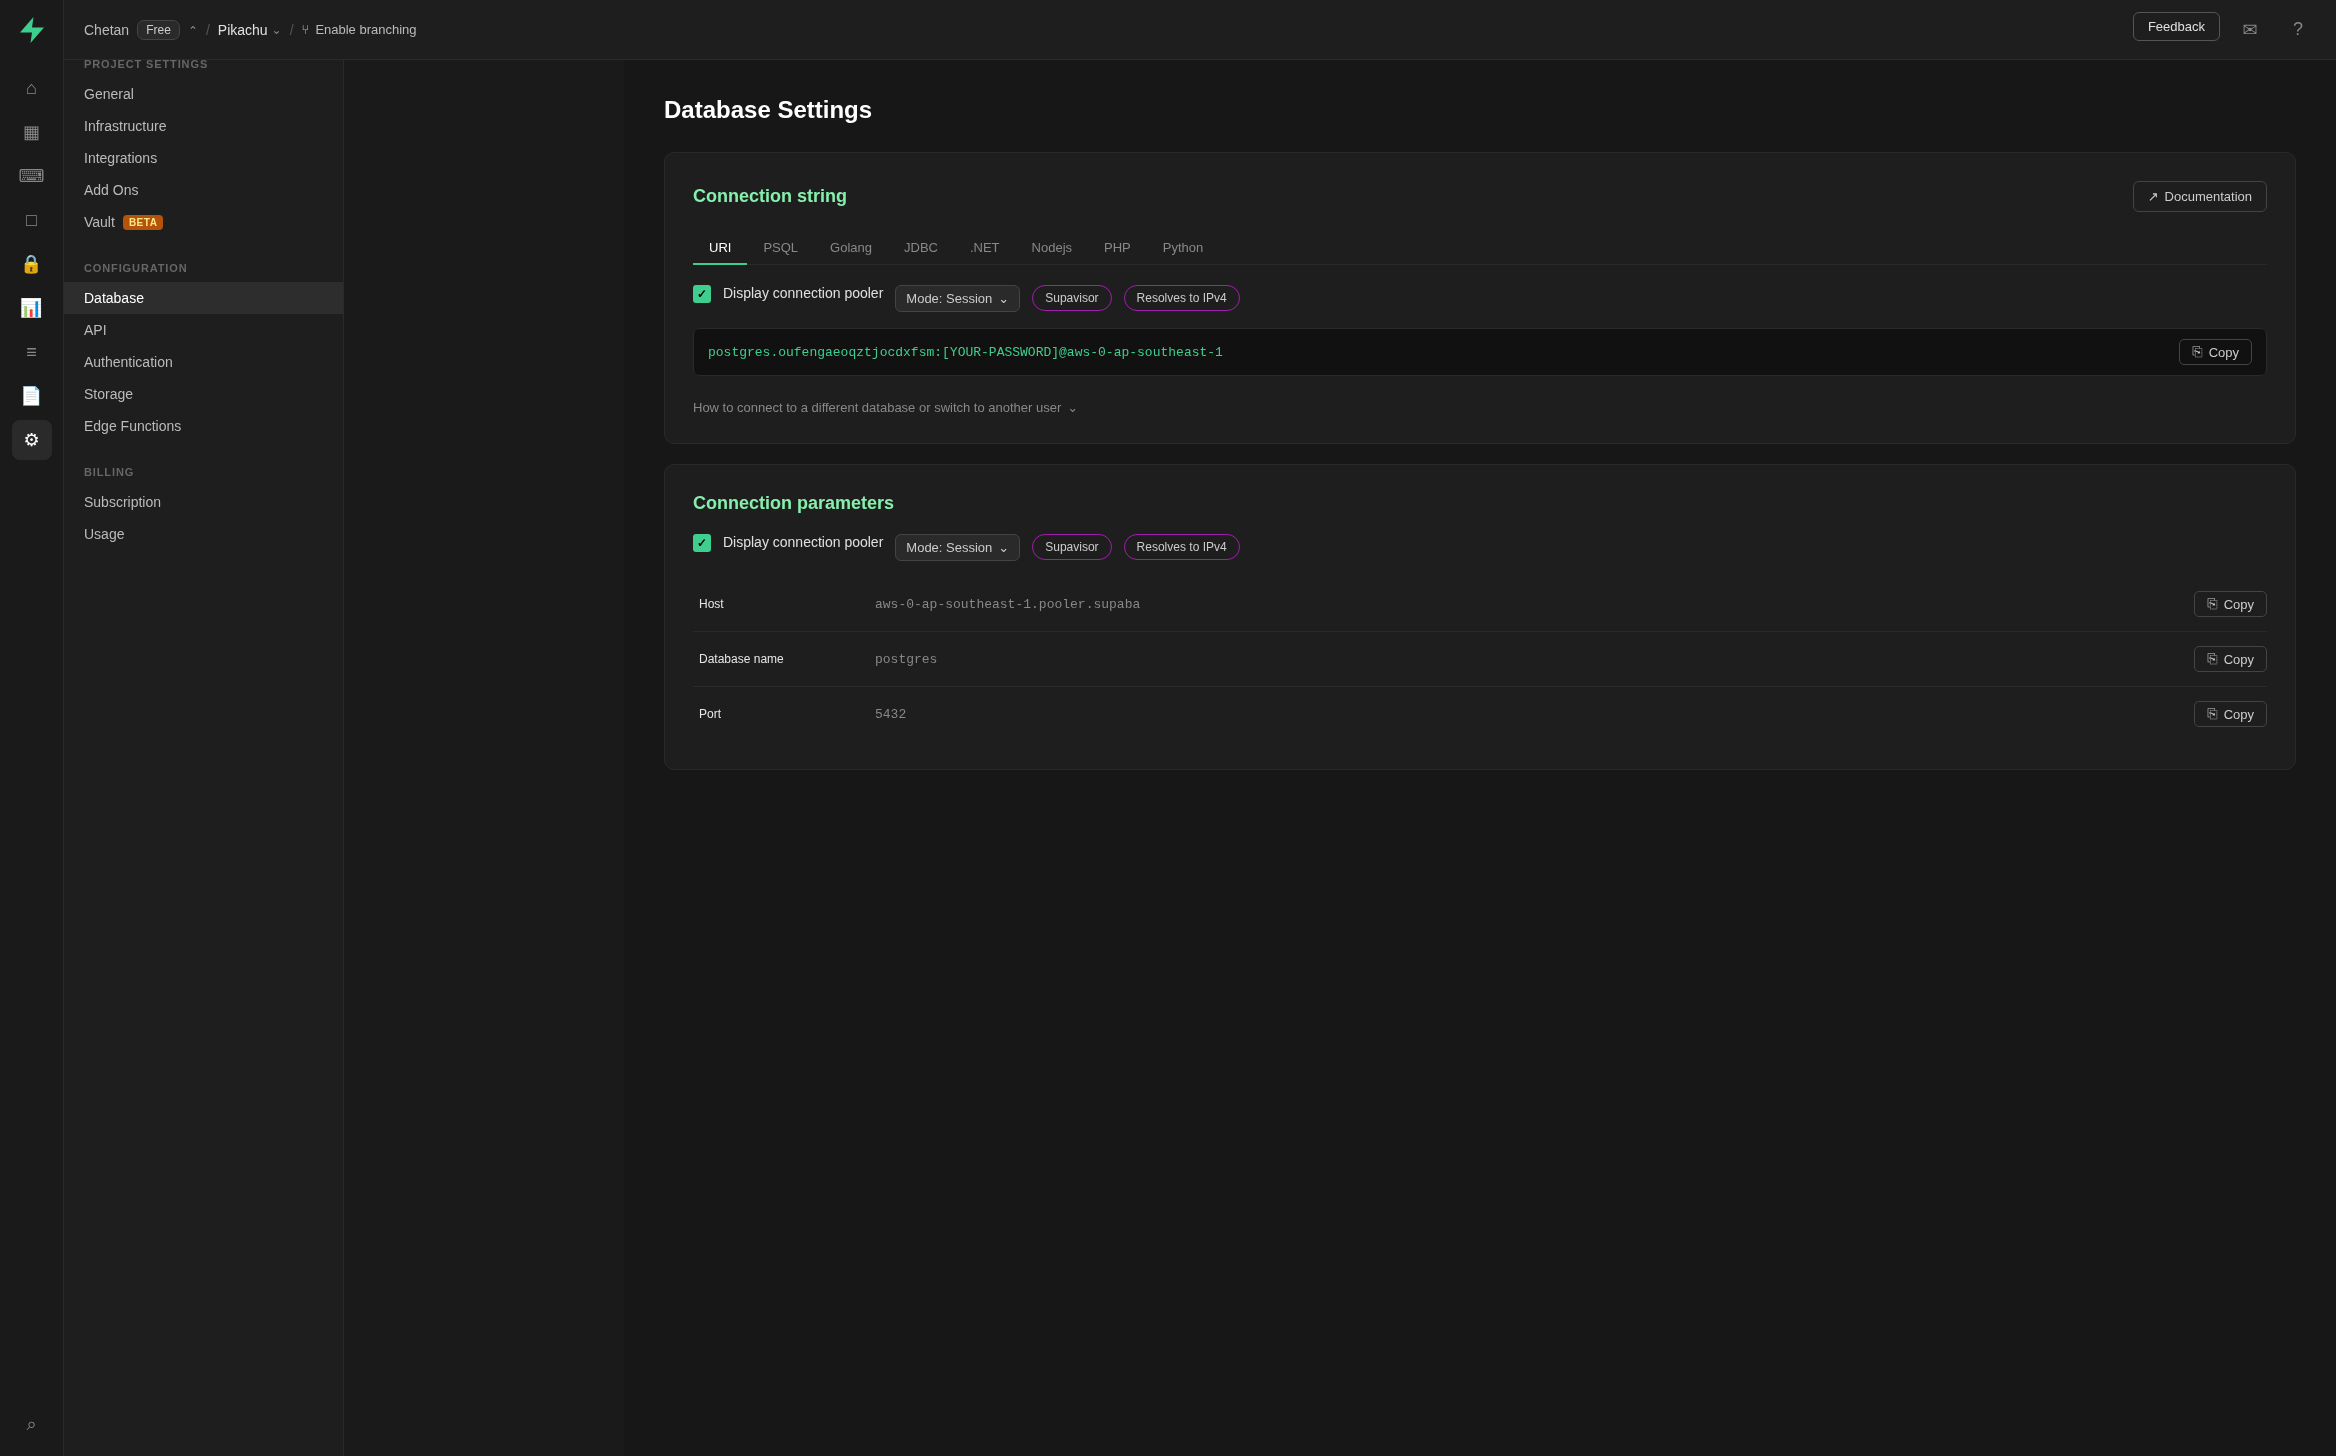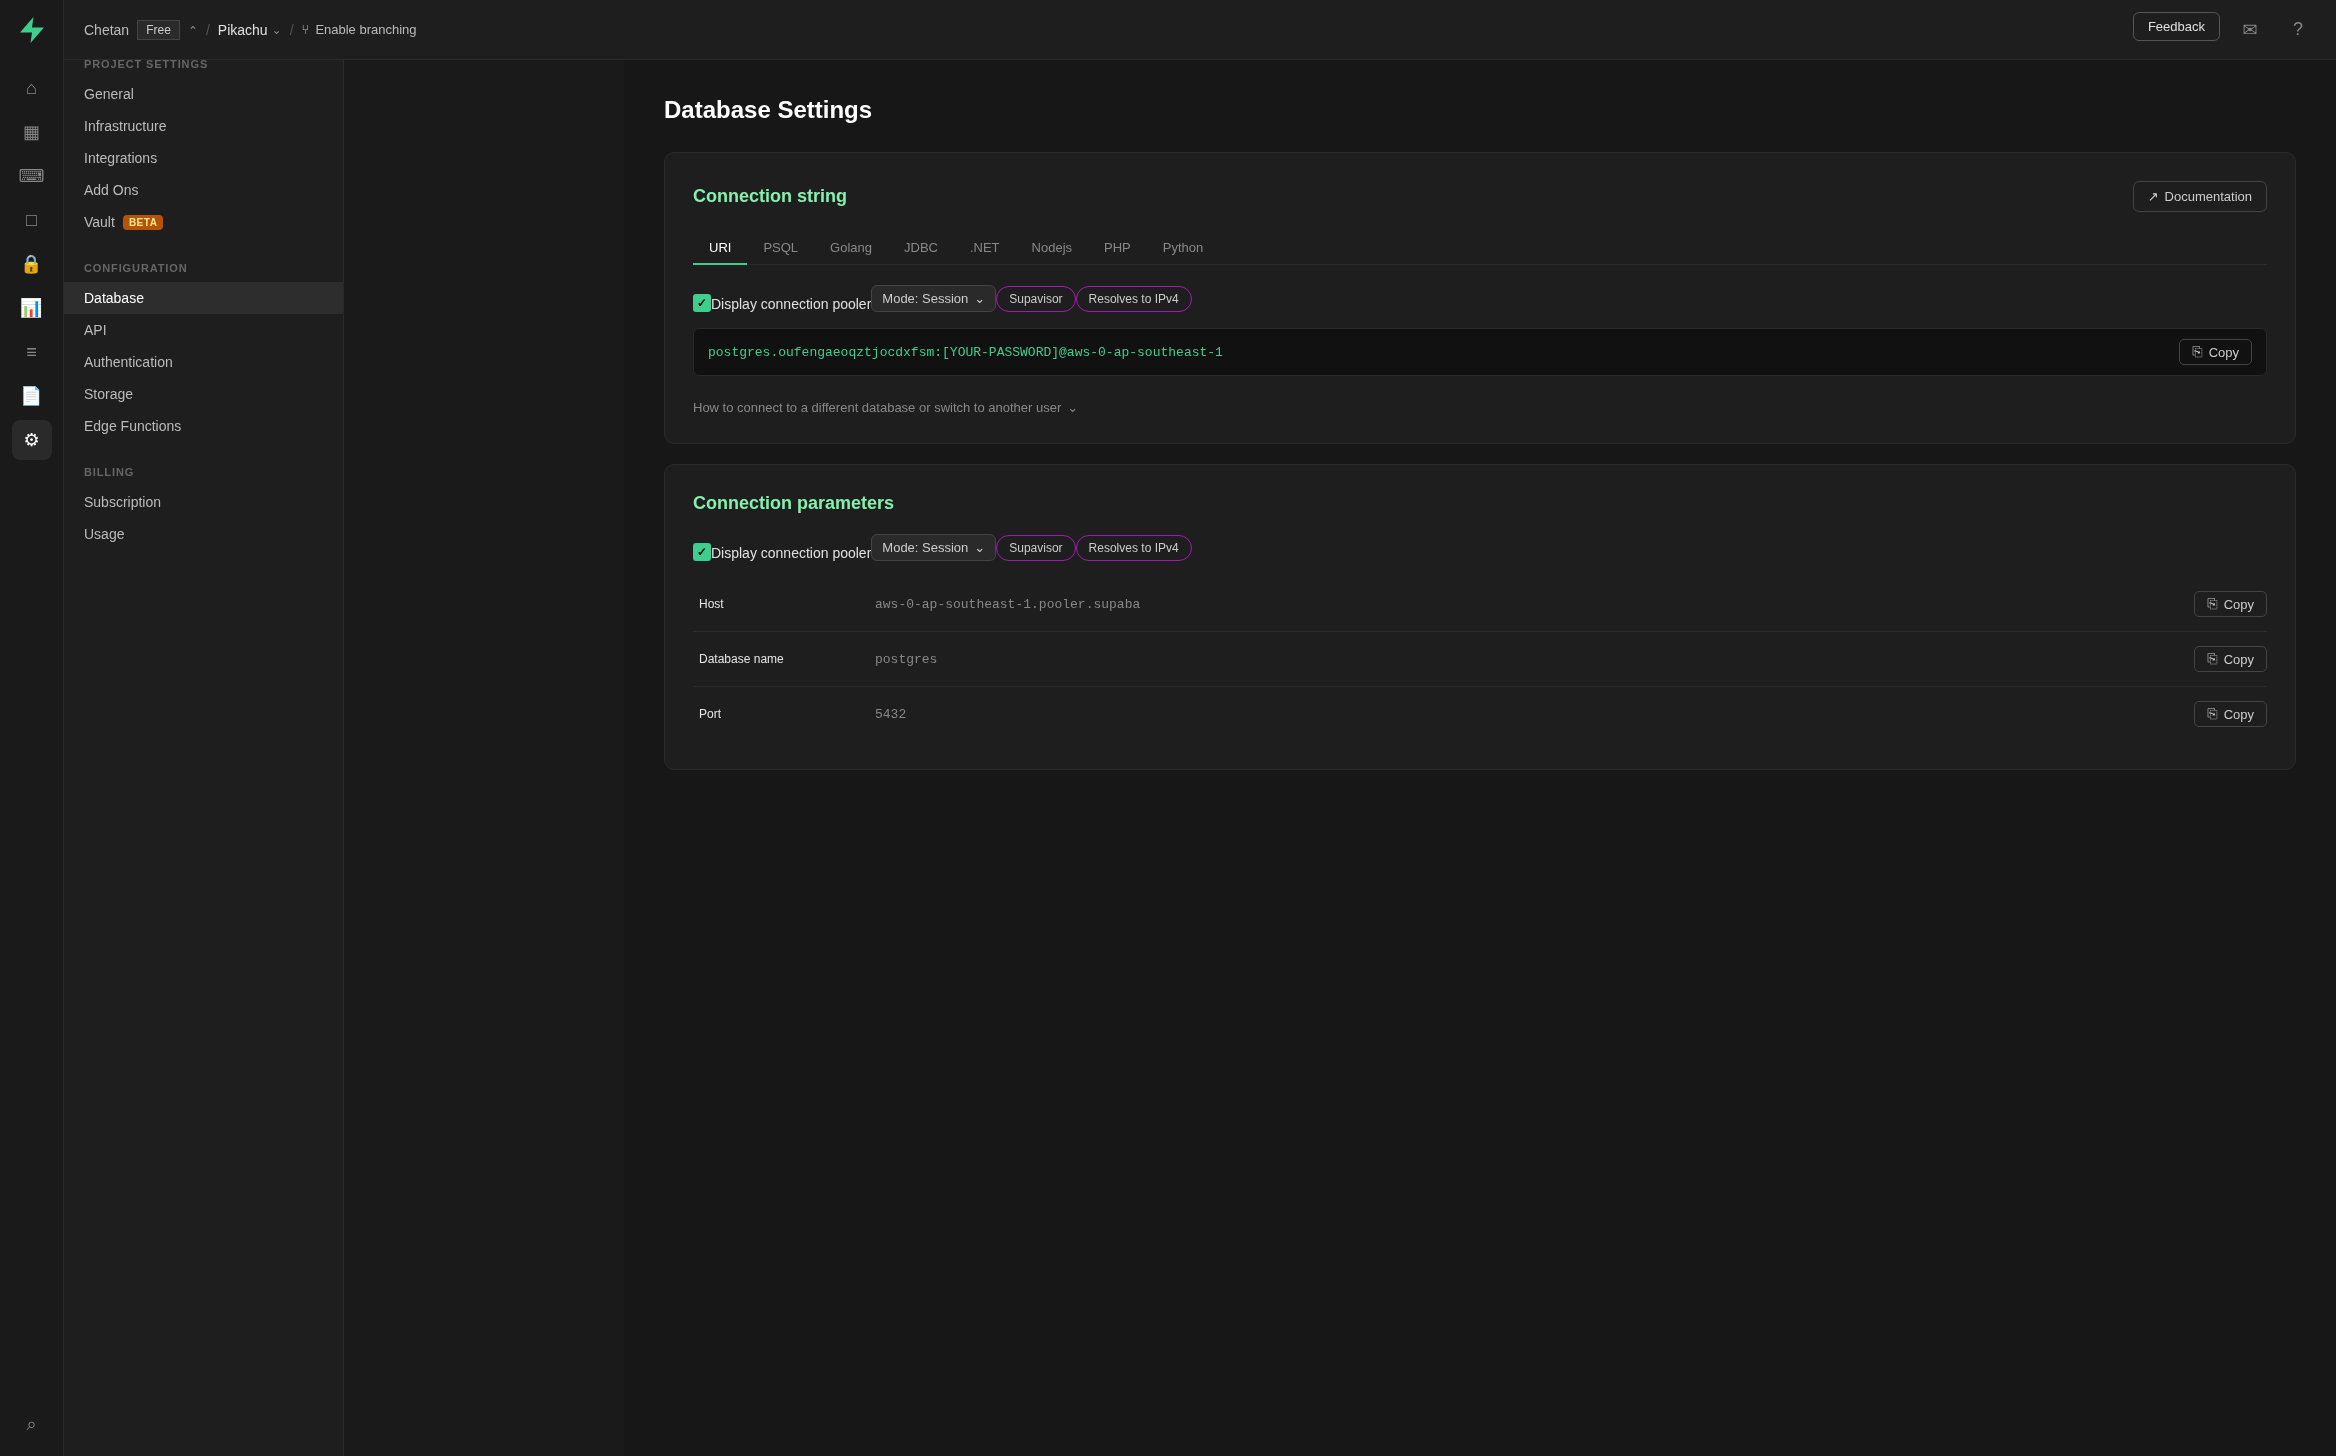--- a/index.html
+++ b/index.html
@@ -118,21 +118,21 @@
     .topbar-project {
       font-size: 14px;
       color: #bbb;
     }
     .topbar-badge {
       background: #2a2a2a;
       border: 1px solid #444;
       color: #ccc;
       font-size: 12px;
       padding: 2px 8px;
-      border-radius: 0;
+      border-radius: 7px;
     }
     .topbar-slash { color: #555; }
     .topbar-project-name {
       display: flex;
       align-items: center;
       gap: 4px;
       color: #e0e0e0;
       font-size: 14px;
     }
     .topbar-chevron { color: #888; font-size: 12px; }
@@ -235,21 +235,22 @@
       margin-bottom: -1px;
     }
     .tab.active {
       color: #fff;
       border-bottom-color: #3ecf8e;
     }
 
     
     .pooler-row {
       display: flex;
-      align-items: flex-end;
+      align-items: flex-start;
+      gap: 12px;
       margin-bottom: 16px;
       margin-top: 8px;
     }
     .checkbox {
       width: 18px;
       height: 18px;
       background: #3ecf8e;
       border-radius: 3px;
       display: flex;
       align-items: center;

